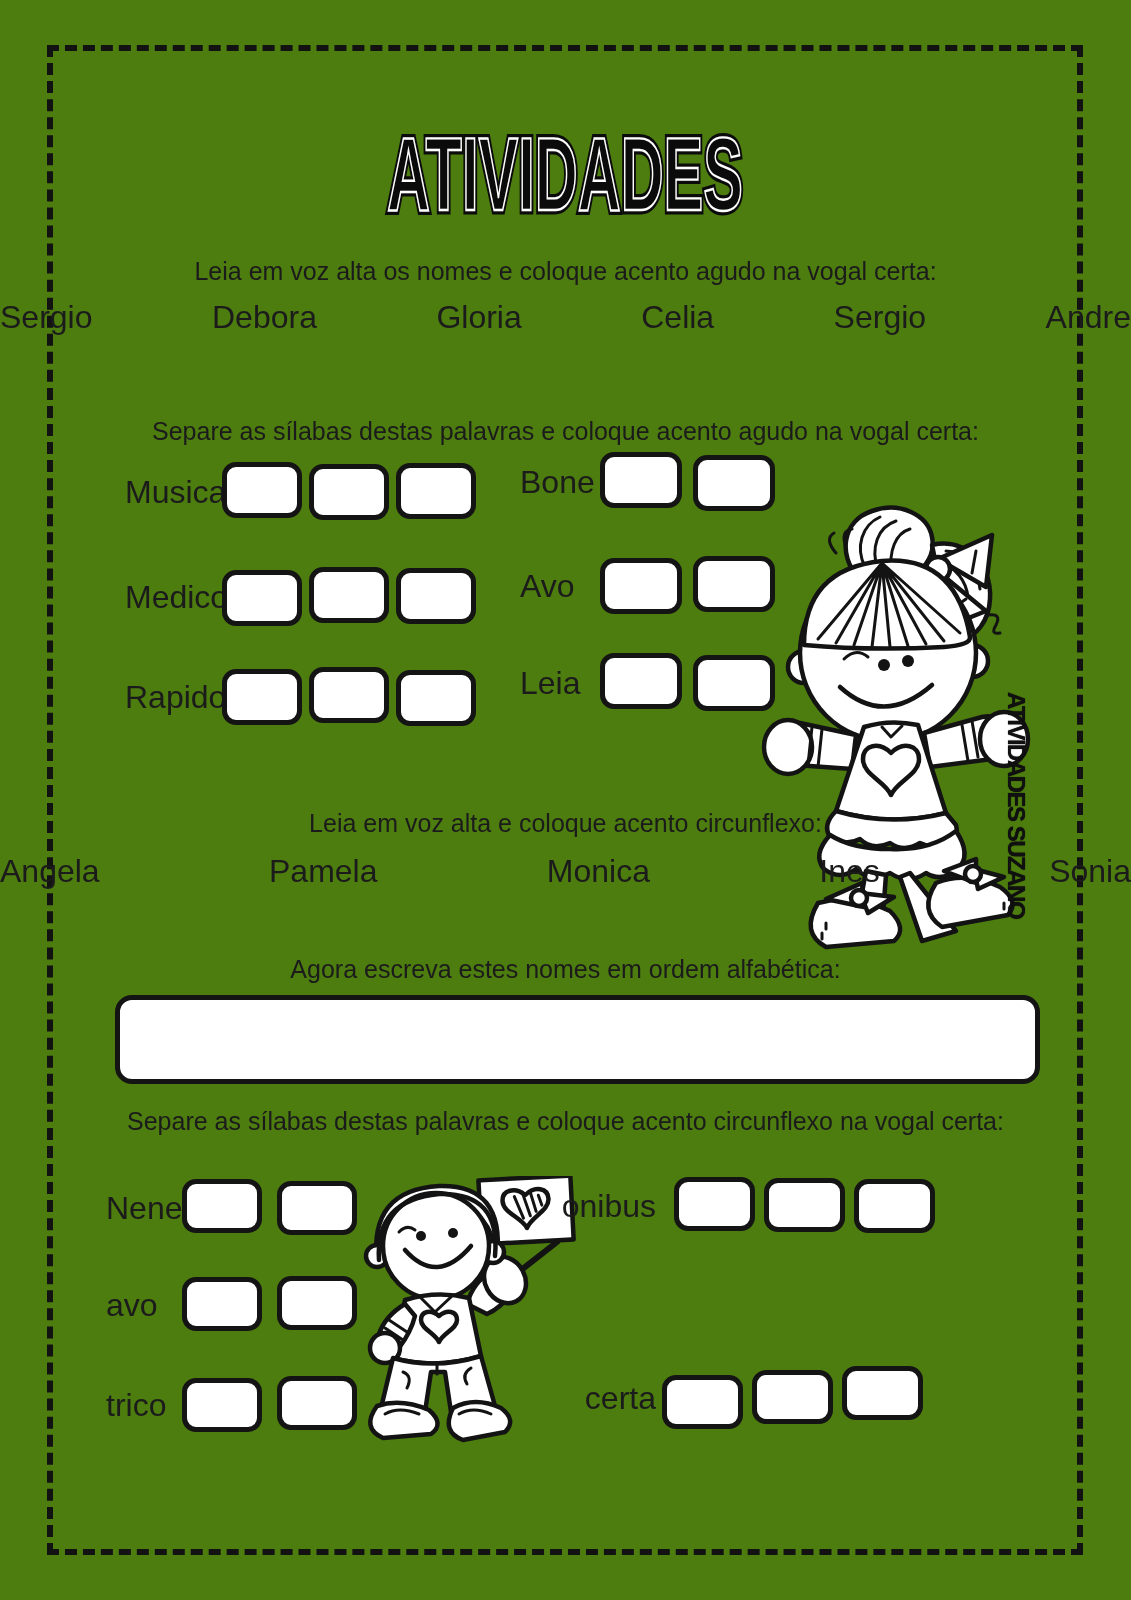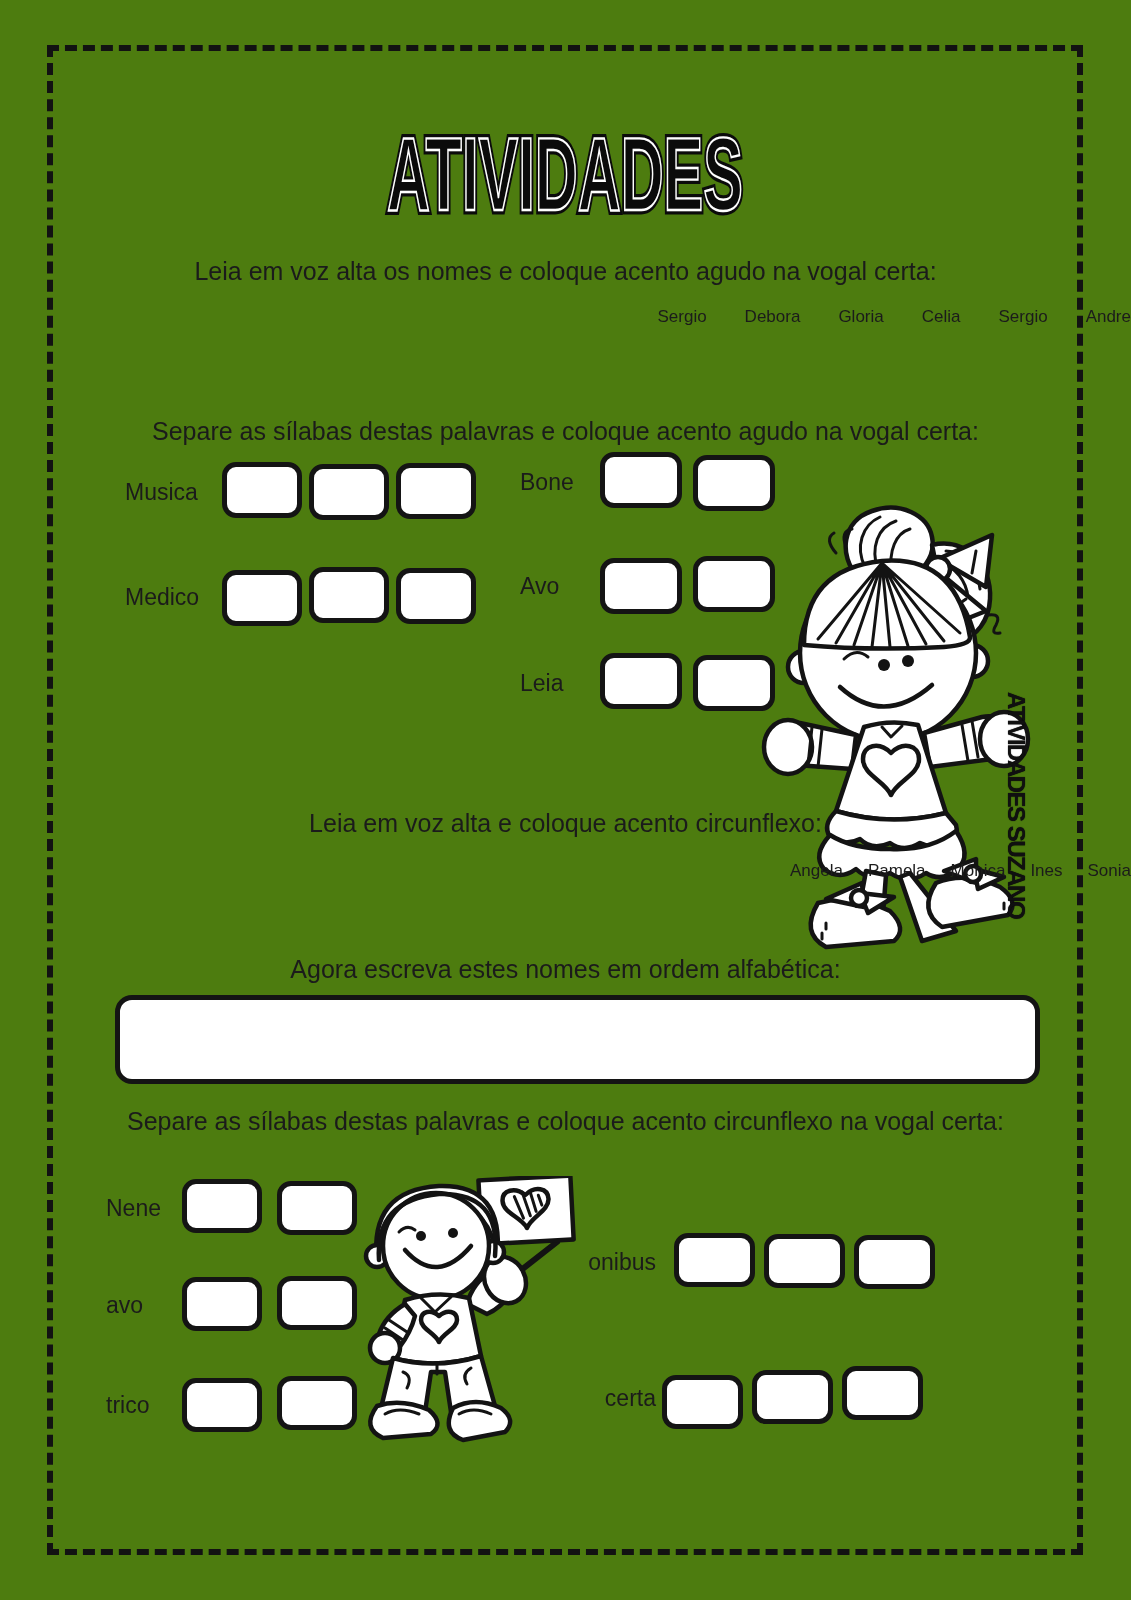--- a/index.html
+++ b/index.html
@@ -17,26 +17,26 @@
     font-family:"Liberation Sans","DejaVu Sans",sans-serif;
     font-weight:bold;font-size:104px;
   }
   .title-back{fill:#0b0b0b;stroke:#0b0b0b;stroke-width:9px;}
   .title-front{fill:#0b0b0b;stroke:#ffffff;stroke-width:2.4px;}
   .instr{
     position:absolute;left:0;width:100%;text-align:center;
     font-size:25px;line-height:30px;color:#1b1b1b;
   }
   .names-row{
-    position:absolute;left:0;width:100%;display:flex;justify-content:flex-end;
-    font-size:17px;line-height:30px;color:#1b1b1b;
+    position:absolute;left:0;width:100%;display:flex;justify-content:space-between;
+    font-size:32px;line-height:30px;color:#1b1b1b;
   }
   .word-row{position:absolute;display:flex;align-items:flex-start;}
   .word-label{
-    font-size:23px;color:#1b1b1b;display:flex;align-items:center;
+    font-size:32px;color:#1b1b1b;display:flex;align-items:center;
     padding-top:4px;box-sizing:border-box;flex-shrink:0;
   }
   .box-strip{display:flex;}
   .syll-box{
     border:5px solid #141414;border-radius:14px;background:#fff;
     box-sizing:border-box;flex-shrink:0;
   }
   .answer-box{
     position:absolute;left:115px;top:995px;width:925px;height:89px;
     border:5px solid #141414;border-radius:17px;background:#fff;box-sizing:border-box;
@@ -201,20 +201,28 @@
       </div>
     </div>
     <div class="word-row" style="left: 125px; top: 567px;">
       <div class="word-label" style="width: 97px; height: 56px;">Medico</div>
       <div class="box-strip" style="gap: 7px;">
         <div class="syll-box" style="width: 80px; height: 56px; transform: translateY(3px);"></div>
         <div class="syll-box" style="width: 80px; height: 56px;"></div>
         <div class="syll-box" style="width: 80px; height: 56px; transform: translateY(1px);"></div>
       </div>
     </div>
+    <div class="word-row" style="left: 125px; top: 667px;">
+      <div class="word-label" style="width: 97px; height: 56px;">Rapido</div>
+      <div class="box-strip" style="gap: 7px;">
+        <div class="syll-box" style="width: 80px; height: 56px; transform: translateY(2px);"></div>
+        <div class="syll-box" style="width: 80px; height: 56px;"></div>
+        <div class="syll-box" style="width: 80px; height: 56px; transform: translateY(3px);"></div>
+      </div>
+    </div>
     <div class="word-row" style="left: 520px; top: 452px;">
       <div class="word-label" style="width: 80px; height: 56px;">Bone</div>
       <div class="box-strip" style="gap: 11px;">
         <div class="syll-box" style="width: 82px; height: 56px;"></div>
         <div class="syll-box" style="width: 82px; height: 56px; transform: translateY(3px);"></div>
       </div>
     </div>
     <div class="word-row" style="left: 520px; top: 556px;">
       <div class="word-label" style="width: 80px; height: 56px;">Avo</div>
       <div class="box-strip" style="gap: 11px;">
@@ -243,21 +251,21 @@
         <div class="syll-box" style="width: 80px; height: 54px;"></div>
       </div>
     </div>
     <div class="word-row" style="left: 106px; top: 1376px;">
       <div class="word-label" style="width: 76px; height: 54px;">trico</div>
       <div class="box-strip" style="gap: 15px;">
         <div class="syll-box" style="width: 80px; height: 54px; transform: translateY(2px);"></div>
         <div class="syll-box" style="width: 80px; height: 54px;"></div>
       </div>
     </div>
-    <div class="word-row" style="left: 552px; top: 1233px; gap: 12px;">
+    <div class="word-row" style="left: 552px; top: 1177px; gap: 12px;">
       <div class="word-label" style="width: 110px; height: 54px; justify-content: flex-end; padding-right: 6px;">onibus</div>
       <div class="box-strip" style="gap: 9px;">
         <div class="syll-box" style="width: 81px; height: 54px;"></div>
         <div class="syll-box" style="width: 81px; height: 54px; transform: translateY(1px);"></div>
         <div class="syll-box" style="width: 81px; height: 54px; transform: translateY(2px);"></div>
       </div>
     </div>
     <div class="word-row" style="left: 552px; top: 1369px;">
       <div class="word-label" style="width: 110px; height: 54px; justify-content: flex-end; padding-right: 6px;">certa</div>
       <div class="box-strip" style="gap: 9px;">

